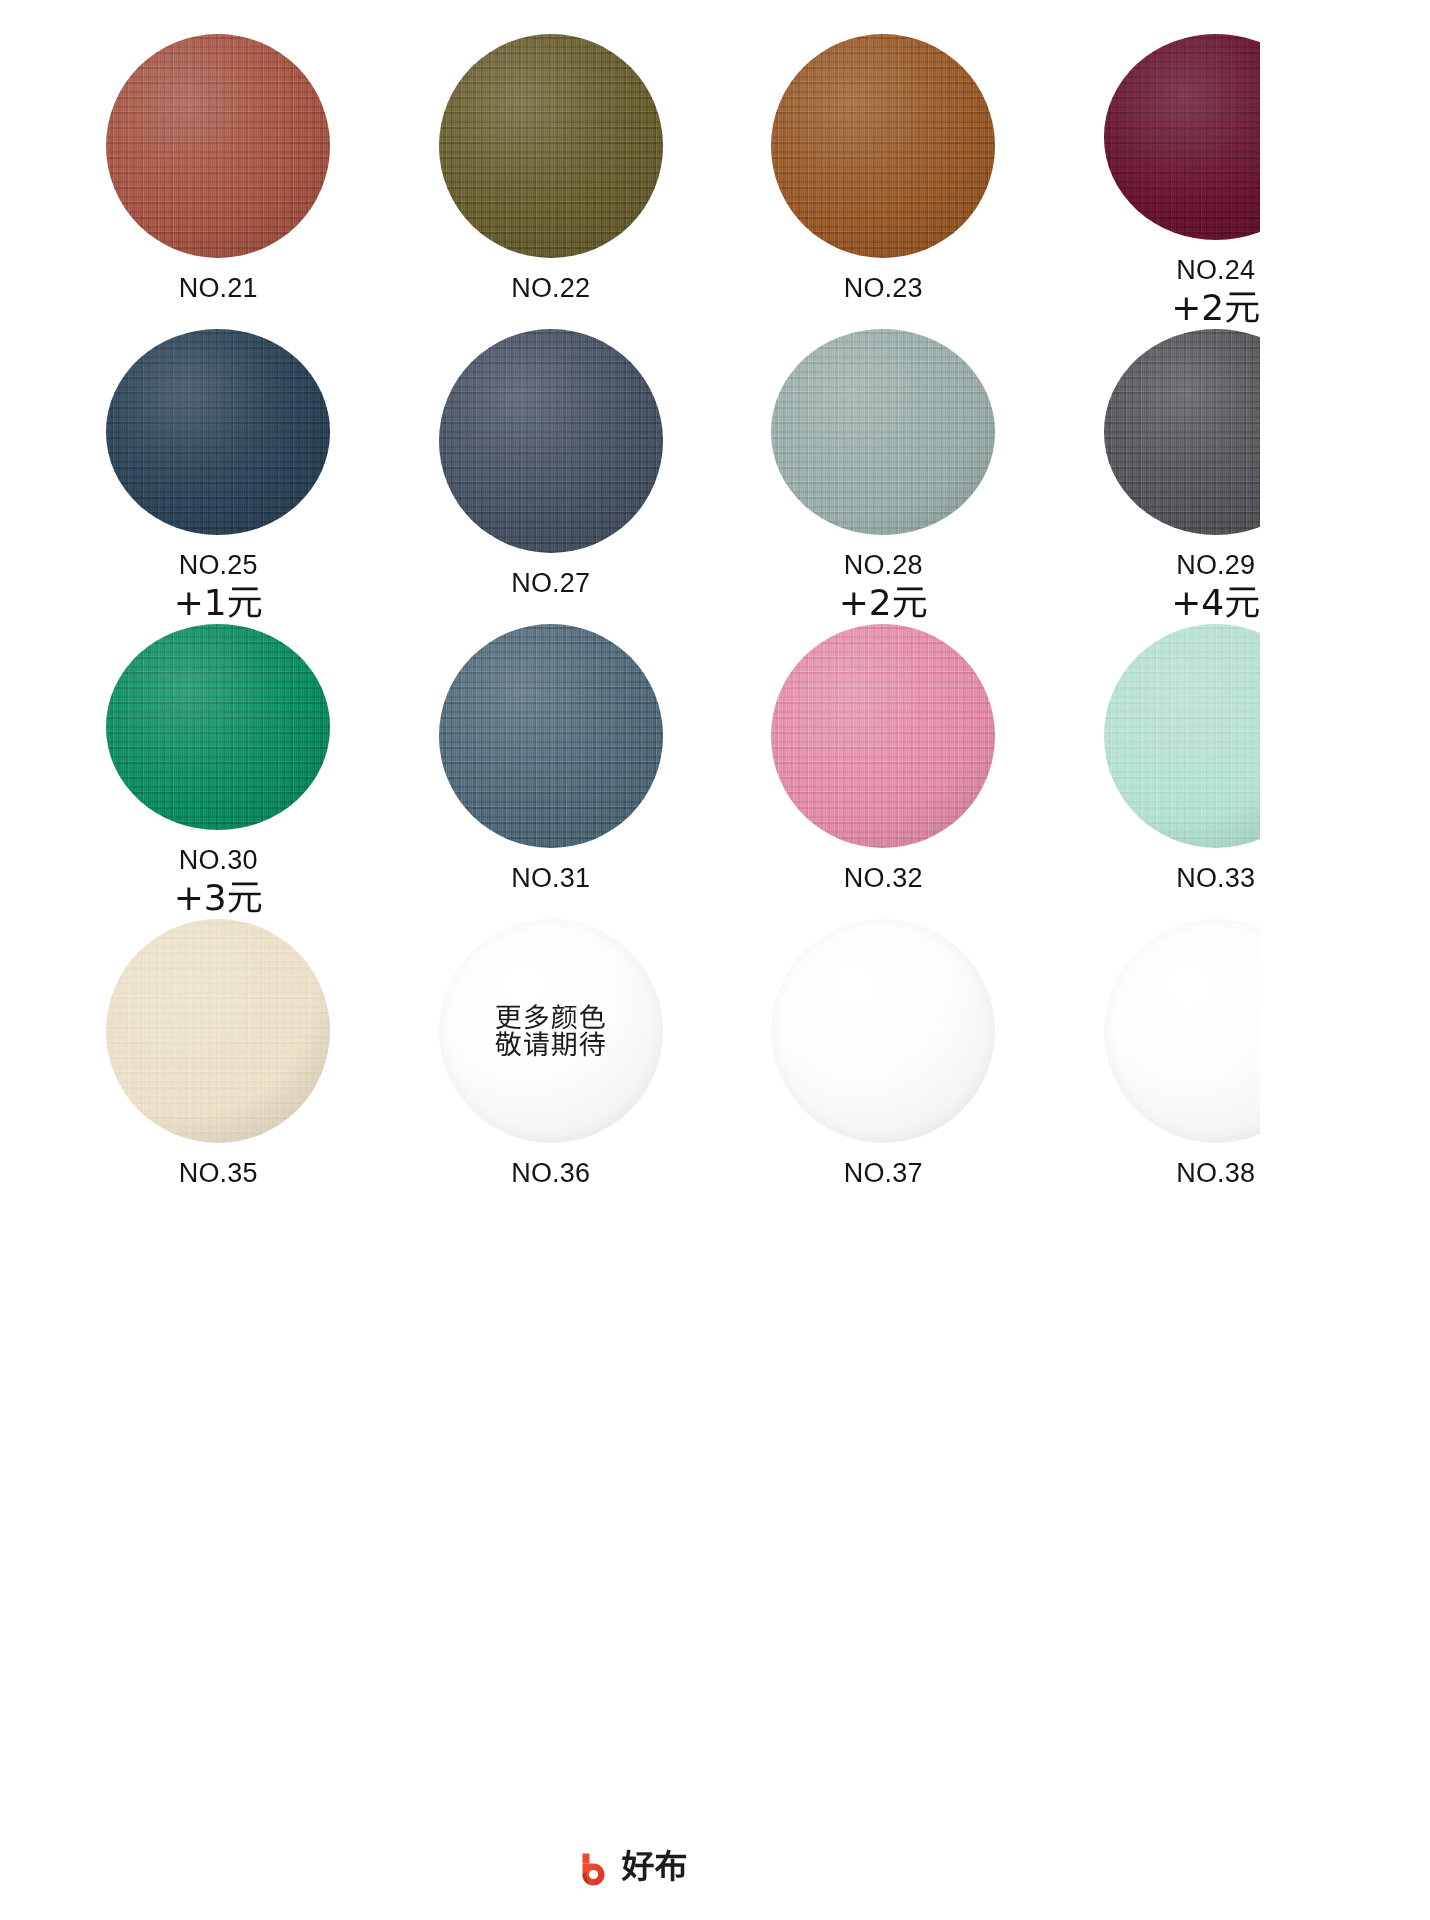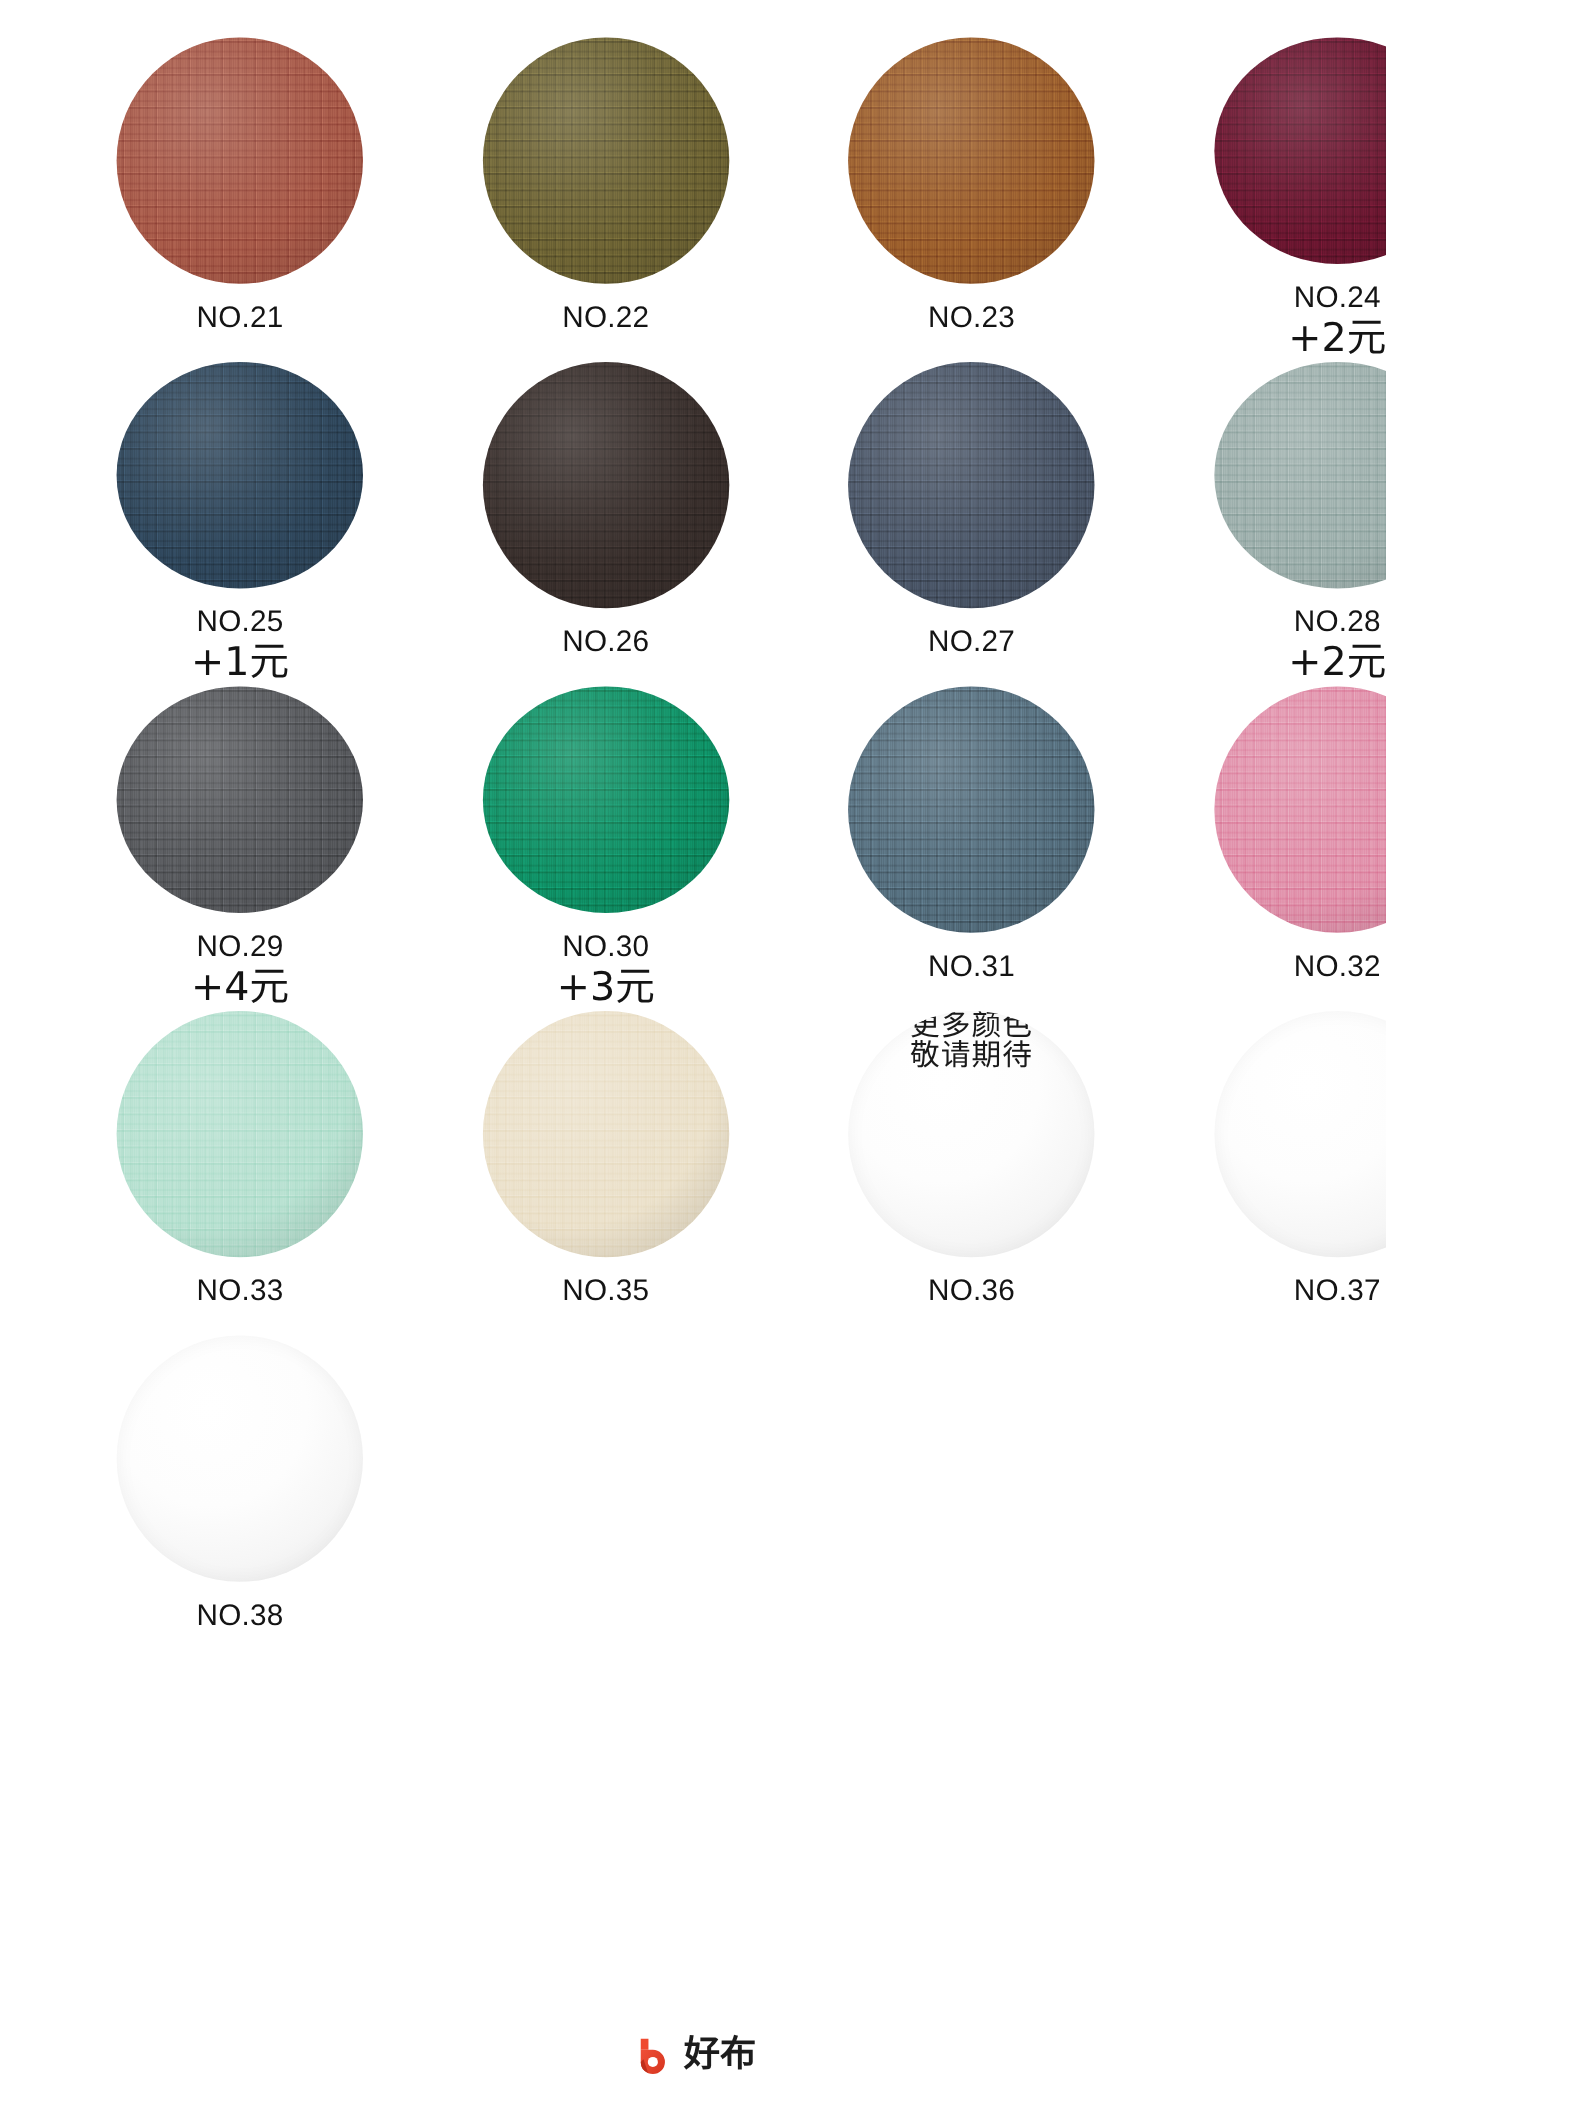--- a/index.html
+++ b/index.html
@@ -114,21 +114,21 @@
         #f4f4f4 100%);
     box-shadow: inset 0 0 18px rgba(0,0,0,0.045);
   }
 
   .coming-soon {
     position: absolute;
     inset: 0;
     display: flex;
     flex-direction: column;
     align-items: center;
-    justify-content: flex-start;
+    justify-content: center;
     gap: 0;
   }
   .coming-soon span {
     font-family: "DejaVu Sans", "Liberation Sans", sans-serif;
     font-size: 27px;
     color: #1a1a1a;
     letter-spacing: 1px;
     line-height: 1;
   }
 
@@ -235,32 +235,20 @@
       <div class="swatch-cell">
         <div class="disc-wrap">
           <div class="disc" style="background-color: rgb(47, 71, 92);">
             <div class="weave"></div>
             <div class="shade"></div>
           </div>
         </div>
         <div class="labels">
           <div class="code">NO.25</div>
           <div class="surcharge">+1元</div>
-        </div>
-      </div>
-      <div class="swatch-cell">
-        <div class="disc-wrap">
-          <div class="disc" style="background-color: rgb(57, 47, 44);">
-            <div class="weave"></div>
-            <div class="shade"></div>
-          </div>
-        </div>
-        <div class="labels">
-          <div class="code">NO.26</div>
-          <div class="surcharge empty"></div>
         </div>
       </div>
       <div class="swatch-cell">
         <div class="disc-wrap">
           <div class="disc" style="background-color: rgb(75, 87, 105);">
             <div class="weave"></div>
             <div class="shade"></div>
           </div>
         </div>
         <div class="labels">

